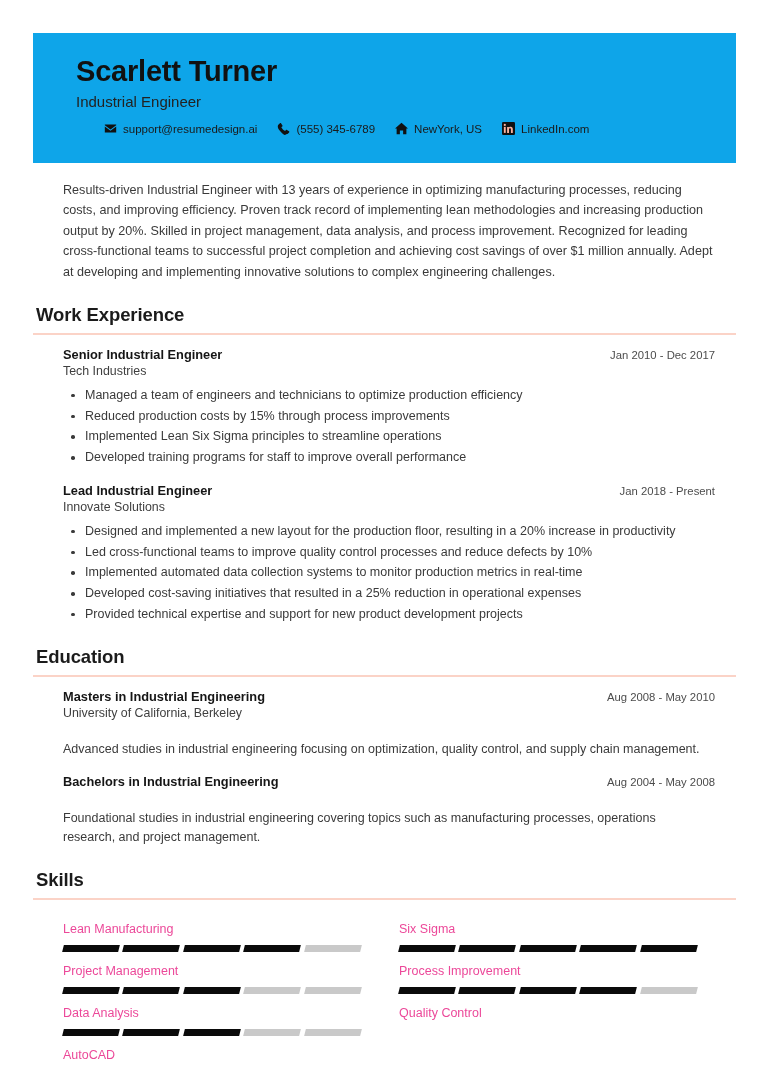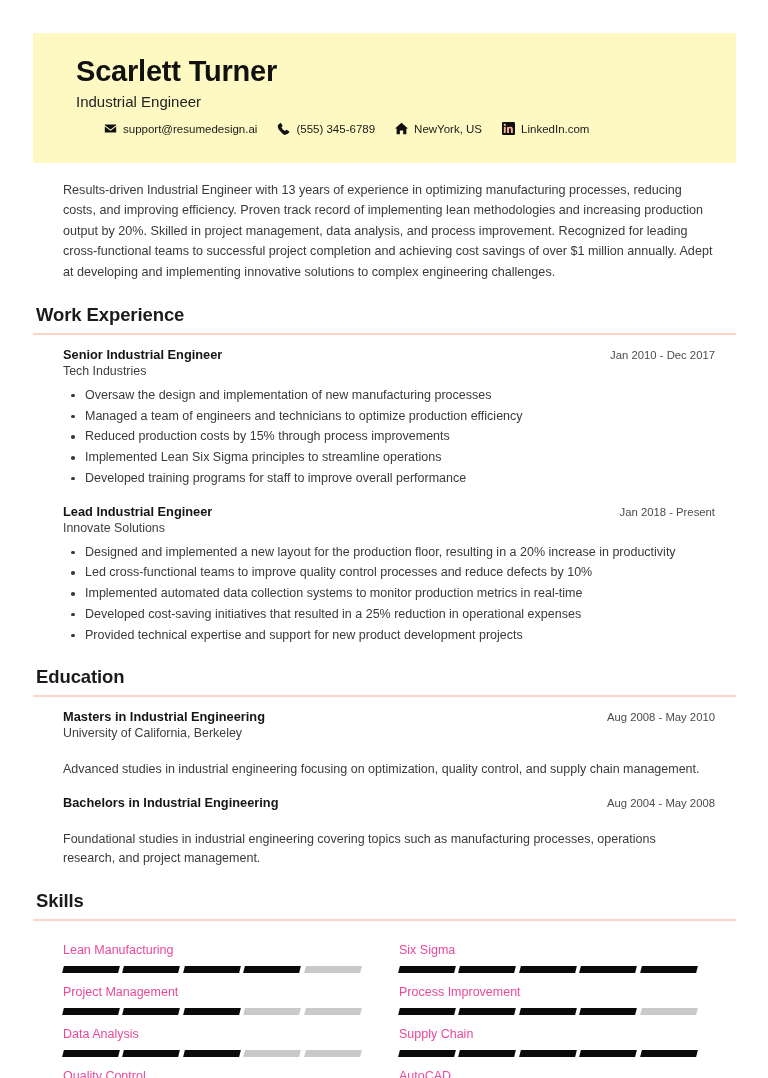--- a/index.html
+++ b/index.html
@@ -23,21 +23,21 @@
     box-sizing: border-box;
   }
 
   
   .header-band {
     position: absolute;
     left: 33px;
     top: 33px;
     width: 703px;
     height: 130px;
-    background: #fef9c3;
+    background: #0ea5e9;
     box-sizing: border-box;
     padding: 22px 0 0 43px;
   }
   .full-name {
     font-size: 29px;
     font-weight: bold;
     color: #111111;
     letter-spacing: -0.2px;
     line-height: 1.12;
     margin: 0;
@@ -252,21 +252,20 @@
       <div class="section-title">Work Experience</div>
       <div class="section-rule"></div>
 
       <div class="entry">
         <div class="entry-head">
           <span class="entry-role">Senior Industrial Engineer</span>
           <span class="entry-date">Jan 2010 - Dec 2017</span>
         </div>
         <div class="entry-org">Tech Industries</div>
         <ul class="bullets">
-          <li>Oversaw the design and implementation of new manufacturing processes</li>
           <li>Managed a team of engineers and technicians to optimize production efficiency</li>
           <li>Reduced production costs by 15% through process improvements</li>
           <li>Implemented Lean Six Sigma principles to streamline operations</li>
           <li>Developed training programs for staff to improve overall performance</li>
         </ul>
       </div>
 
       <div class="entry">
         <div class="entry-head">
           <span class="entry-role">Lead Industrial Engineer</span>
@@ -353,30 +352,20 @@
             <div class="skill-name">Data Analysis</div>
             <div class="skill-bar">
               <span class="seg on"></span>
               <span class="seg on"></span>
               <span class="seg on"></span>
               <span class="seg"></span>
               <span class="seg"></span>
             </div>
           </div>
           <div class="skill">
-            <div class="skill-name">Supply Chain</div>
-            <div class="skill-bar">
-              <span class="seg on"></span>
-              <span class="seg on"></span>
-              <span class="seg on"></span>
-              <span class="seg on"></span>
-              <span class="seg on"></span>
-            </div>
-          </div>
-          <div class="skill">
             <div class="skill-name">Quality Control</div>
           </div>
           <div class="skill">
             <div class="skill-name">AutoCAD</div>
           </div>
         </div>
     </div>
 
   </div>
 </div>

